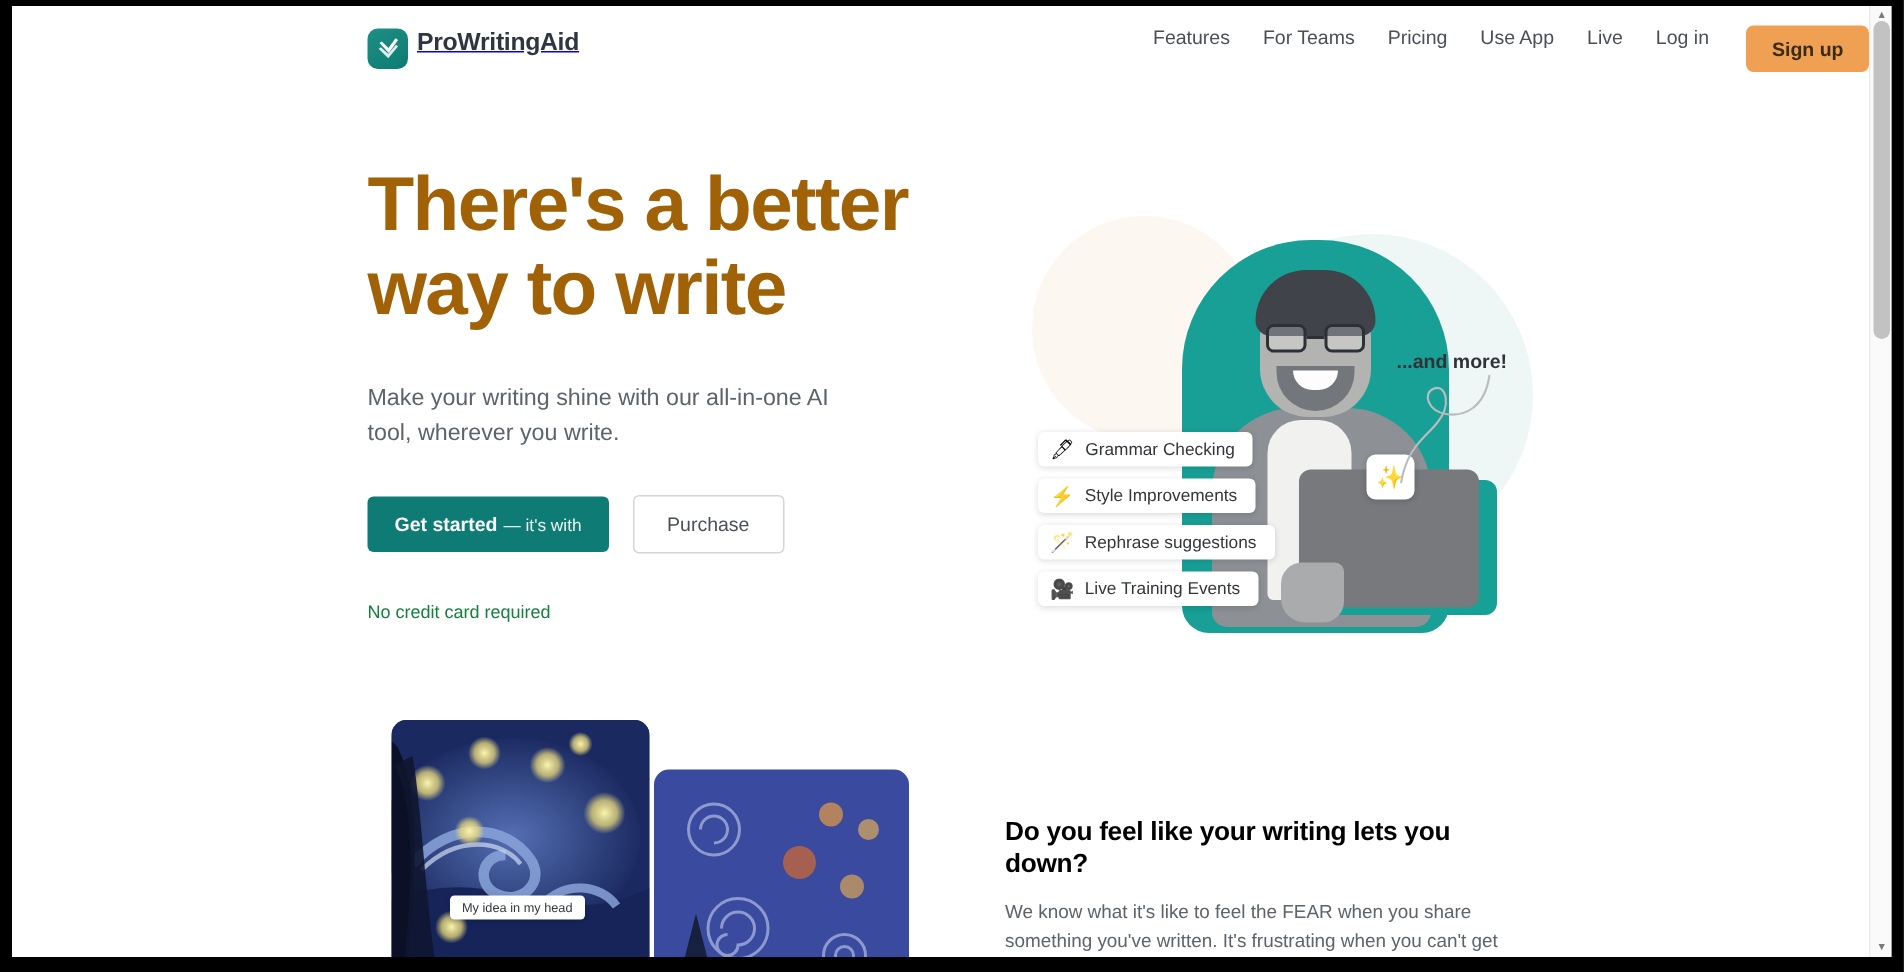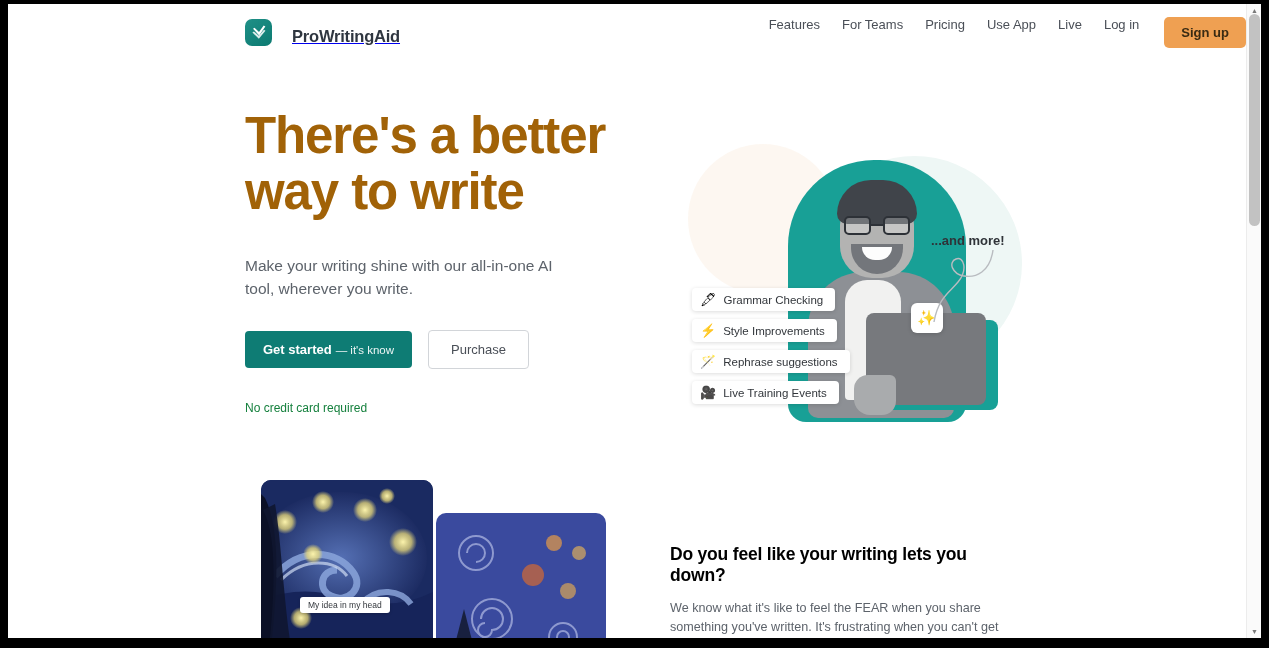--- a/index.html
+++ b/index.html
@@ -66,22 +66,22 @@
 
   
   header#site-header {
     height: 56px;
     display: flex;
     align-items: center;
     background: #ffffff;
   }
   .brand {
     display: flex;
-    align-items: flex-end;
-    gap: 20px;
+    align-items: flex-start;
+    gap: 6px;
     margin-left: 237px;
   }
   .brand-mark {
     width: 27px; height: 27px;
     border-radius: 7px;
     background: linear-gradient(145deg,#1f9087 0%, #0c7a71 100%);
     display: flex; align-items: center; justify-content: center;
     flex: none;
   }
   .brand-name {
@@ -466,21 +466,21 @@
         <div id="hero-copy">
           <h1 id="hero-title">
             <span>There's a better</span><br>
             <span>way to write</span>
           </h1>
 
           <p id="hero-subtitle">Make your writing shine with our all-in-one AI tool, wherever you write.</p>
 
           <div id="hero-actions">
             <button id="get-started-button">
-              <span>Get started</span><span class="free-note">— it's know</span>
+              <span>Get started</span><span class="free-note">— it's with</span>
             </button>
             <button id="purchase-button">Purchase</button>
           </div>
 
           <p id="no-card-note">No credit card required</p>
         </div>
 
         <div id="hero-art">
           <div class="art-blob-2"></div>
           <div class="art-blob"></div>

